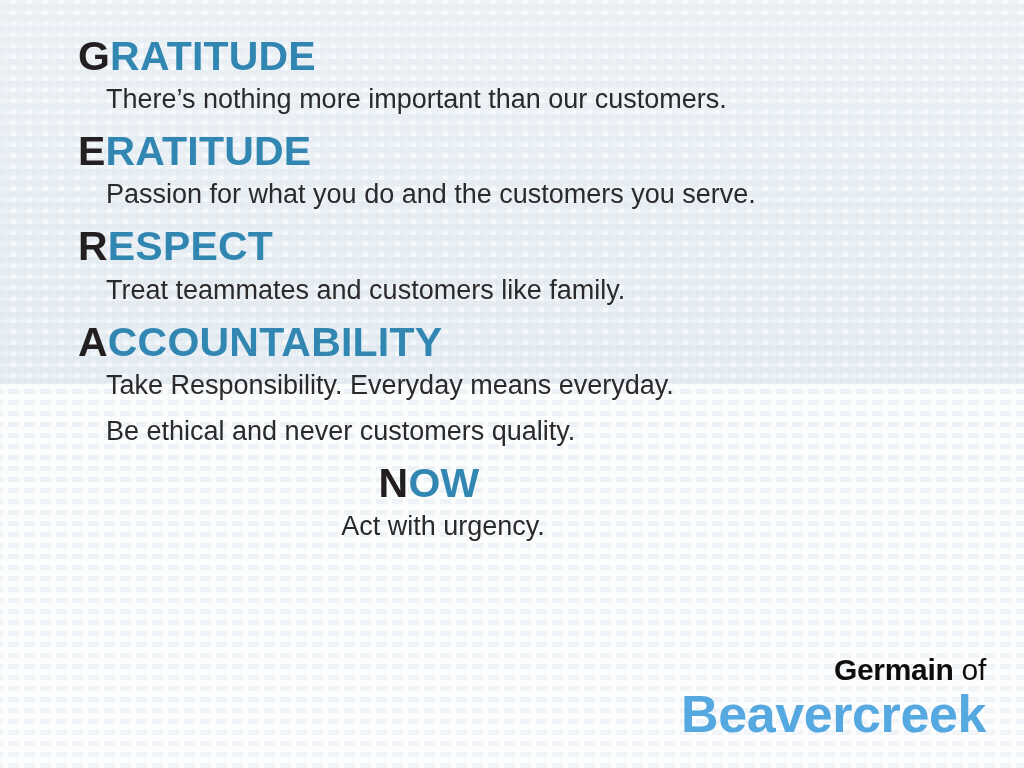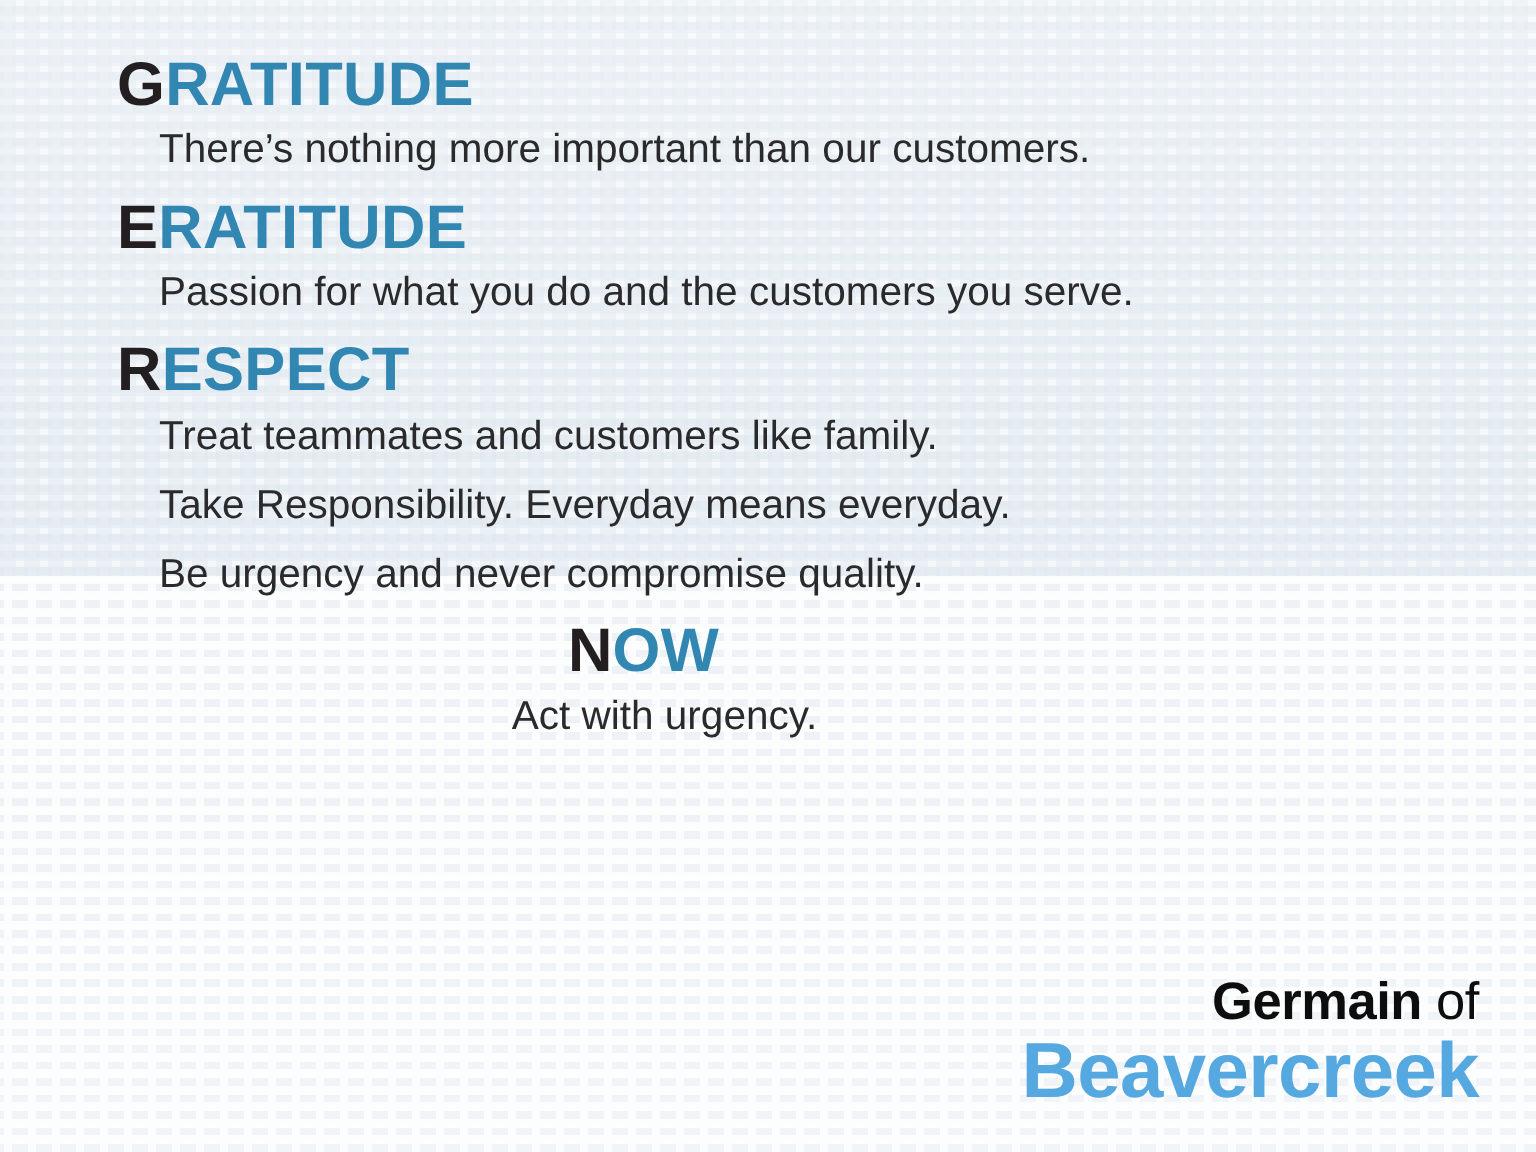--- a/index.html
+++ b/index.html
@@ -101,21 +101,21 @@
 
   #logo {
     position:absolute;
     right:38px;
     bottom:28px;
     text-align:right;
     line-height:1.0;
     z-index:3;
   }
   .logo-line1 {
-    font-size:35px;
+    font-size:30px;
     color:#0d0d0d;
     letter-spacing:-0.3px;
     white-space:nowrap;
   }
   .logo-line1 .brand { font-weight:bold; }
   .logo-line1 .conn  { font-weight:normal; }
   .logo-line2 {
     font-size:52px;
     font-weight:bold;
     color:#55a9e0;
@@ -142,25 +142,26 @@
     <div class="value-desc">Passion for what you do and the customers you serve.</div>
   </div>
 
   <div class="value-block r2">
     <div class="value-heading"><span class="initial">R</span><span class="rest">ESPECT</span></div>
     <div class="value-desc">Treat teammates and customers like family.</div>
   </div>
 
 
   <div class="value-block r4">
+    <div class="value-heading"><span class="initial">A</span><span class="rest">CCOUNTABILITY</span></div>
     <div class="value-desc">Take Responsibility. Everyday means everyday.</div>
   </div>
 
   <div class="value-block r5">
-    <div class="value-desc">Be urgency and never compromise quality.</div>
+    <div class="value-desc">Be ethical and never customers quality.</div>
   </div>
 
   <div class="value-block r6">
     <div class="value-heading"><span class="initial">N</span><span class="rest">OW</span></div>
     <div class="value-desc">Act with urgency.</div>
   </div>
 
 </div>
 
 <div id="logo">

